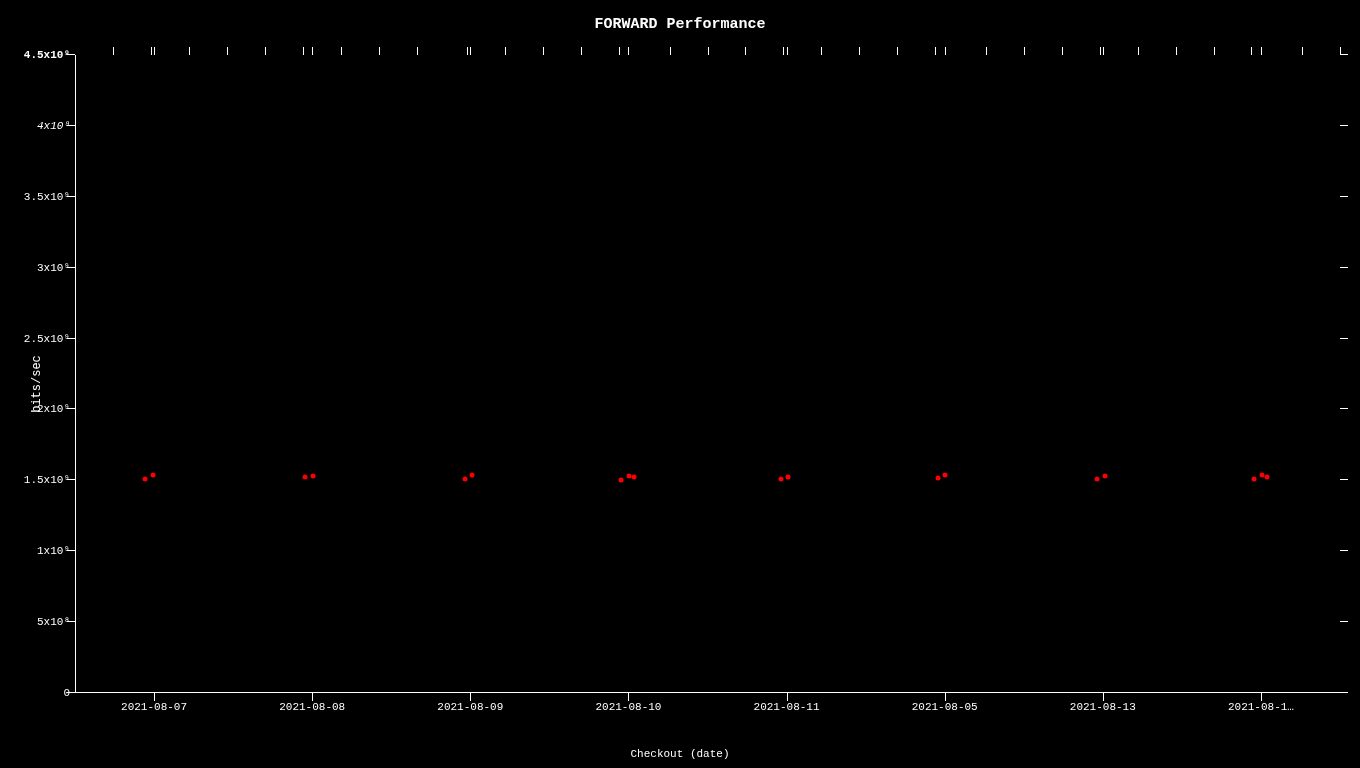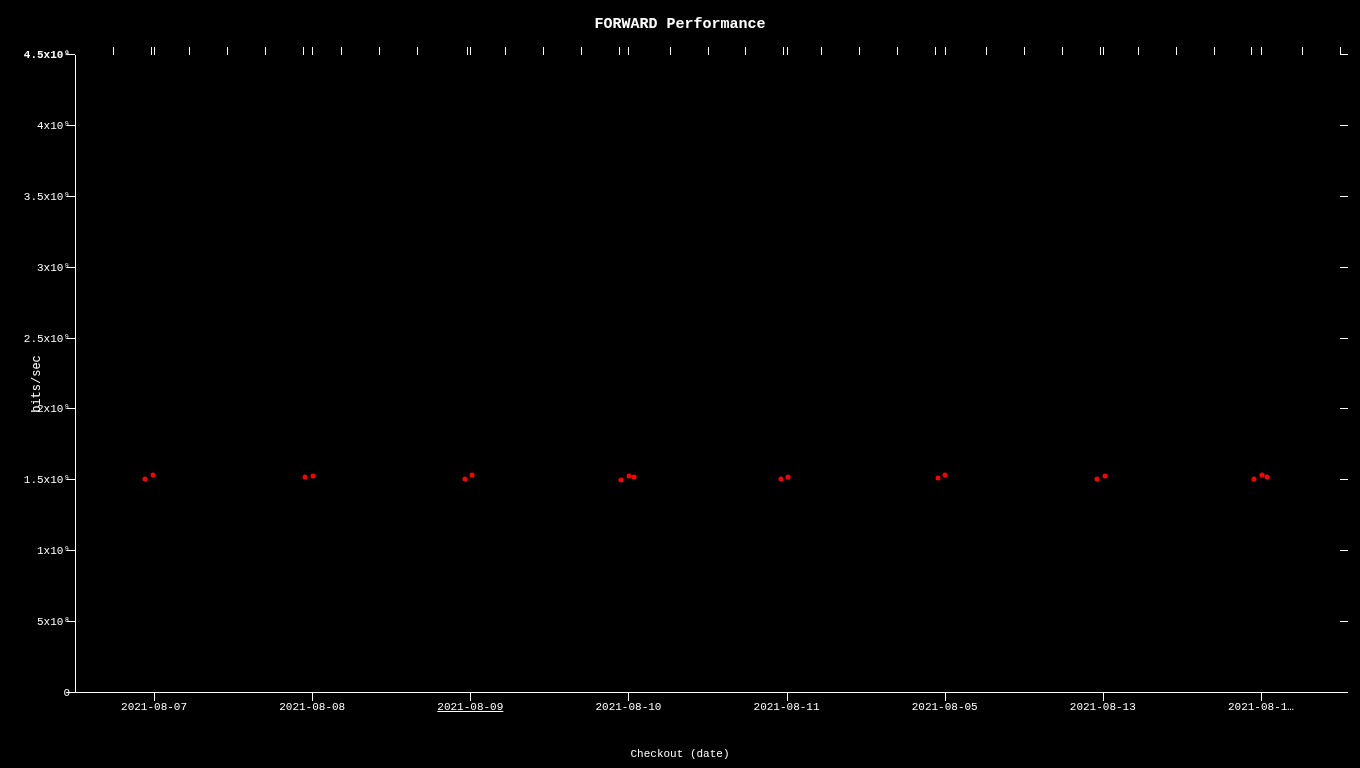--- a/index.html
+++ b/index.html
@@ -162,33 +162,33 @@
       <div class="y-tick-mark-left" style="bottom: 44.44%;"></div>
       <div class="y-tick" style="bottom: 55.56%; margin-top: 16px;">2.5x10⁹</div>
       <div class="y-tick-mark-right" style="bottom: 55.56%;"></div>
       <div class="y-tick-mark-left" style="bottom: 55.56%;"></div>
       <div class="y-tick" style="bottom: 66.67%;">3x10⁹</div>
       <div class="y-tick-mark-right" style="bottom: 66.67%;"></div>
       <div class="y-tick-mark-left" style="bottom: 66.67%;"></div>
       <div class="y-tick" style="bottom: 77.78%;">3.5x10⁹</div>
       <div class="y-tick-mark-right" style="bottom: 77.78%;"></div>
       <div class="y-tick-mark-left" style="bottom: 77.78%;"></div>
-      <div class="y-tick" style="bottom: 88.89%;">4x10⁹</div>
+      <div class="y-tick" style="bottom: 88.89%; font-style: italic;">4x10⁹</div>
       <div class="y-tick-mark-right" style="bottom: 88.89%;"></div>
       <div class="y-tick-mark-left" style="bottom: 88.89%;"></div>
       <div class="y-tick" style="bottom: 100%; font-weight: bold;">4.5x10⁹</div>
       <div class="y-tick-mark-right" style="bottom: 100%;"></div>
       <div class="y-tick-mark-left" style="bottom: 100%;"></div>
       <div class="x-tick" style="left: 6.25%;">2021-08-07</div>
       <div class="x-tick-mark" style="left: 6.25%;"></div>
       <div class="x-tick-mark-top" style="left: 6.25%;"></div>
       <div class="x-tick" style="left: 18.75%;">2021-08-08</div>
       <div class="x-tick-mark" style="left: 18.75%;"></div>
       <div class="x-tick-mark-top" style="left: 18.75%;"></div>
-      <div class="x-tick" style="left: 31.25%; text-decoration: underline;">2021-08-09</div>
+      <div class="x-tick" style="left: 31.25%;">2021-08-09</div>
       <div class="x-tick-mark" style="left: 31.25%;"></div>
       <div class="x-tick-mark-top" style="left: 31.25%;"></div>
       <div class="x-tick" style="left: 43.75%;">2021-08-10</div>
       <div class="x-tick-mark" style="left: 43.75%;"></div>
       <div class="x-tick-mark-top" style="left: 43.75%;"></div>
       <div class="x-tick" style="left: 56.25%;">2021-08-11</div>
       <div class="x-tick-mark" style="left: 56.25%;"></div>
       <div class="x-tick-mark-top" style="left: 56.25%;"></div>
       <div class="x-tick" style="left: 68.75%;">2021-08-05</div>
       <div class="x-tick-mark" style="left: 68.75%;"></div>

